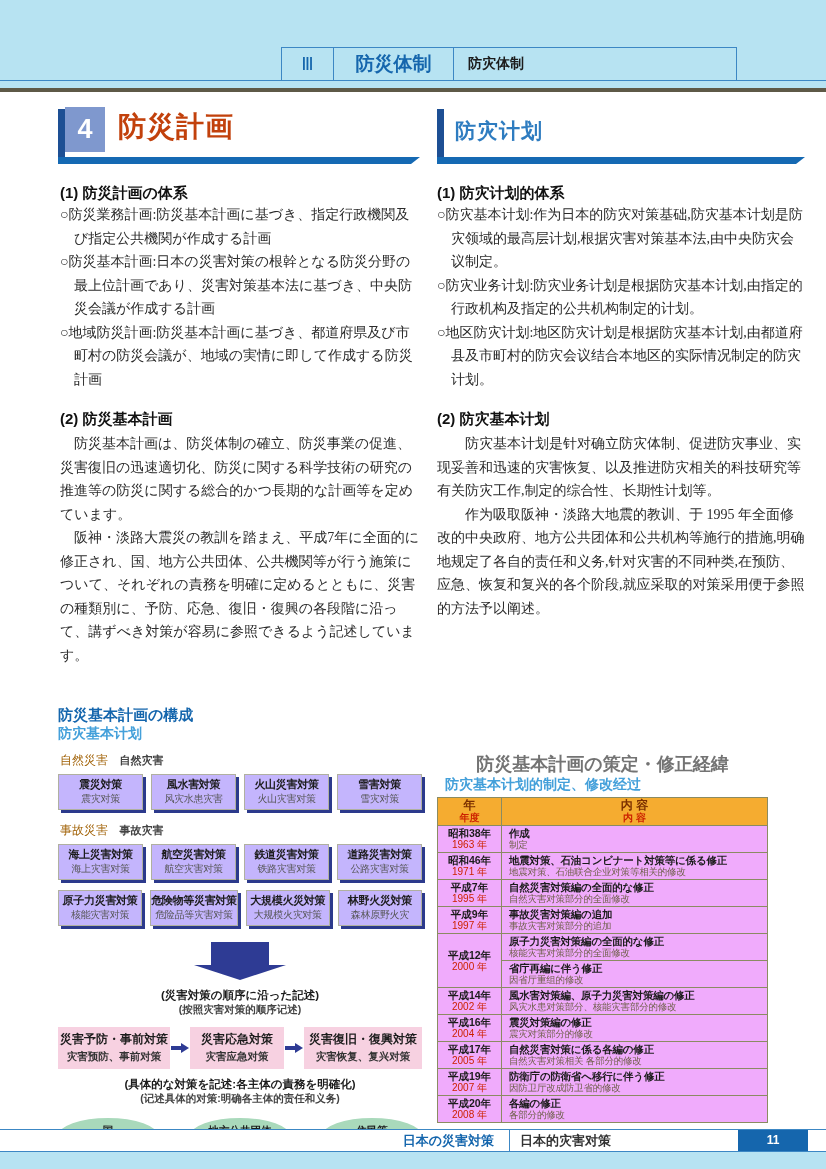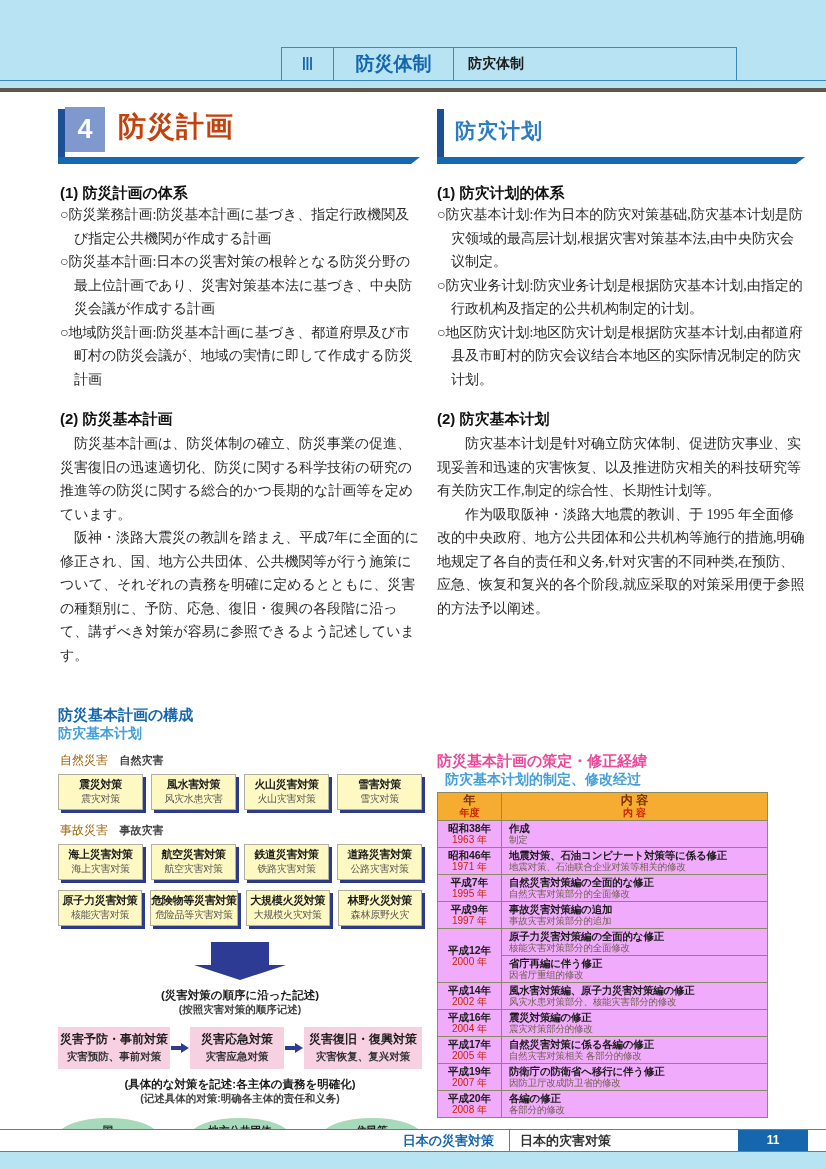--- a/index.html
+++ b/index.html
@@ -34,21 +34,21 @@
   .body-block p.para-zh { text-indent:2em; }
 
   
   .diagram { position:absolute; left:58px; top:706px; width:364px; }
   .dg-title-ja { font-size:15px; font-weight:bold; color:#1566ad; }
   .dg-title-zh { font-size:14px; font-weight:bold; color:#44a0da; }
   .dg-label { margin:7px 0 5px 2px; }
   .dg-label .ja { font-size:12px; font-weight:normal; color:#a16207;text-align:right; }
   .dg-label .zh { font-size:11px; font-weight:bold; color:#444; margin-left:7px; }
   .dg-row { display:flex; gap:8px; margin-bottom:10px; }
-  .dg-box { flex:1; background:#fef9c3; border:1px solid #b0b0a0; box-shadow:3px 3px 0 #2c3a8c; text-align:center; padding:2px 0 3px; }
+  .dg-box { flex:1; background:#c4b5fd; border:1px solid #b0b0a0; box-shadow:3px 3px 0 #2c3a8c; text-align:center; padding:2px 0 3px; }
   .dg-box .ja { font-size:11px; font-weight:bold; color:#1c1c1c; white-space:nowrap; letter-spacing:-0.3px; }
   .dg-box .zh { font-size:10px; color:#555; white-space:nowrap; letter-spacing:-0.3px; }
   .dg-down-arrow { margin:16px auto 8px; width:92px; height:38px; position:relative; }
   .dg-down-arrow .stem { position:absolute; left:17px; top:0; width:58px; height:23px; background:#2e3b94; }
   .dg-down-arrow .head { position:absolute; left:0; top:23px; width:0; height:0; border-left:46px solid transparent; border-right:46px solid transparent; border-top:15px solid #2e3b94; }
   .dg-caption { text-align:center; }
   .dg-caption .ja { font-size:11.5px; font-weight:bold; color:#1c1c1c; display:block; }
   .dg-caption .zh { font-size:10.5px; font-weight:bold; color:#444; display:block; }
   .phase-row { display:flex; align-items:center; justify-content:space-between; margin:10px 0 8px; }
   .phase-box { background:#f7d1e1; text-align:center; padding:4px 0 5px; }
@@ -62,21 +62,21 @@
   .actor { width:106px; height:36px; background:#a9d9bb; border-radius:50%; display:flex; flex-direction:column; align-items:center; justify-content:center; }
   .actor .ja { font-size:10.5px; font-weight:bold; color:#1c1c1c; line-height:12px; }
   .actor .zh { font-size:10px; font-weight:bold; color:#333; line-height:12px; }
   .darr { position:relative; width:34px; height:12px; }
   .darr .line { position:absolute; left:8px; top:4px; width:18px; height:4px; background:#2e3b94; }
   .darr .head-l { position:absolute; left:0; top:0; width:0; height:0; border-top:6px solid transparent; border-bottom:6px solid transparent; border-right:9px solid #2e3b94; }
   .darr .head-r { position:absolute; right:0; top:0; width:0; height:0; border-top:6px solid transparent; border-bottom:6px solid transparent; border-left:9px solid #2e3b94; }
 
   
   .hist { position:absolute; left:437px; top:752px; width:331px; }
-  .hist-title-ja { font-size:15px; font-weight:bold; color:#ec4899; }
+  .hist-title-ja { font-size:18px; font-weight:bold; color:#737373;text-align:center; }
   .hist-title-zh { font-size:14px; font-weight:bold; color:#44a0da; margin-bottom:3px;padding-left:8px; }
   table.hist-table { width:331px; border-collapse:collapse; table-layout:fixed; border:1px solid #6e6e48; }
   .hist-table th, .hist-table td { border:1px solid #8b8b62; vertical-align:middle; padding:1px 0 2px; }
   .hist-table th { background:#f5ac30; text-align:center; }
   .hist-table col.c-year { width:64px; }
   .hist-table .th-ja { font-size:12px; font-weight:bold; color:#7a2f00; line-height:13px; }
   .hist-table .th-zh { font-size:10px; font-weight:bold; color:#cc2200; line-height:11px; }
   .hist-table td { background:#f0abfc; }
   .hist-table td.year { text-align:center; }
   .hist-table .y-ja { font-size:10.5px; font-weight:bold; color:#1c1c1c; line-height:12px; }

